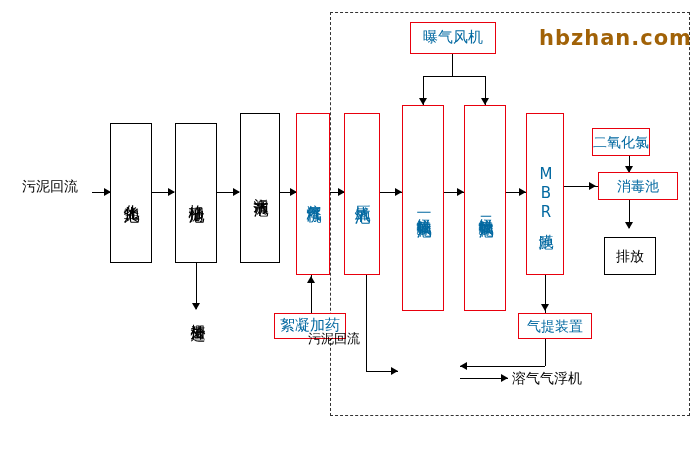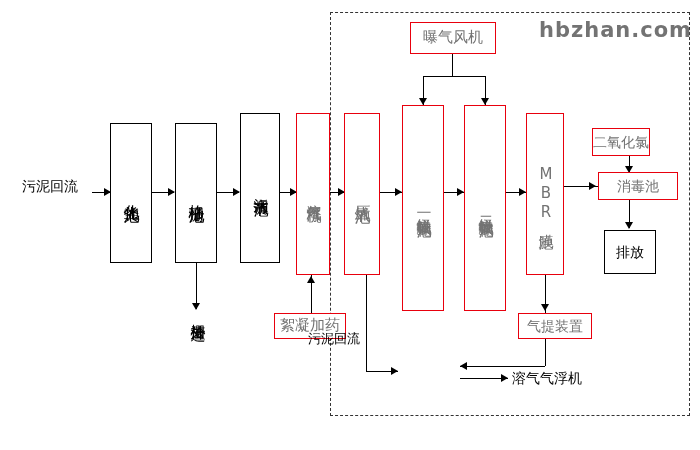--- a/index.html
+++ b/index.html
@@ -26,21 +26,21 @@
     text-align: center;
     color: #000;
     line-height: 1.05;
     z-index: 5;
   }
   .vtext {
     writing-mode: vertical-rl;
     text-orientation: upright;
     letter-spacing: 1px;
   }
-  .red { color: #737373; }
+  .red { color: #0369a1; }
   .redbox { border-color: #e8000d; }
   .lbl {
     position: absolute;
     color: #000;
     white-space: nowrap;
     z-index: 6;
   }
   .vlbl {
     position: absolute;
     writing-mode: vertical-rl;
@@ -89,24 +89,24 @@
   }
   .dashframe {
     position: absolute;
     border: 1px dashed #333;
     box-sizing: border-box;
     z-index: 1;
   }
   #watermark {
     position: absolute;
     right: 8px;
-    top: 18px;
+    top: 26px;
     font-size: 21px;
     font-weight: bold;
-    color: #737373;
+    color: #a16207;
     letter-spacing: 1px;
     z-index: 9;
     font-family: "DejaVu Sans", "Liberation Sans", sans-serif;
   }
 </style>
 </head>
 <body>
 
 <div id="root">
 
@@ -199,21 +199,21 @@
   <div class="arrow arr-d" style="left:625px; top:166px;"></div>
 
   <div class="box redbox" style="left:598px; top:172px; width:80px; height:28px;">
     <span class="red" style="font-size:14px;">消毒池</span>
   </div>
   <div class="hline" style="left:564px; top:186px; width:34px;"></div>
   <div class="arrow arr-r" style="left:589px; top:182px;"></div>
 
   <div class="vline" style="left:629px; top:200px; height:28px;"></div>
   <div class="arrow arr-d" style="left:625px; top:222px;"></div>
-  <div class="box" style="left:604px; top:230px; width:52px; height:44px;">
+  <div class="box" style="left:604px; top:237px; width:52px; height:38px;">
     <span style="font-size:14px;">排放</span>
   </div>
 
   <div class="box redbox" style="left:518px; top:313px; width:74px; height:26px;">
     <span class="red" style="font-size:14px;">气提装置</span>
   </div>
   <div class="vline" style="left:545px; top:275px; height:38px;"></div>
   <div class="arrow arr-d" style="left:541px; top:304px;"></div>
 
 

